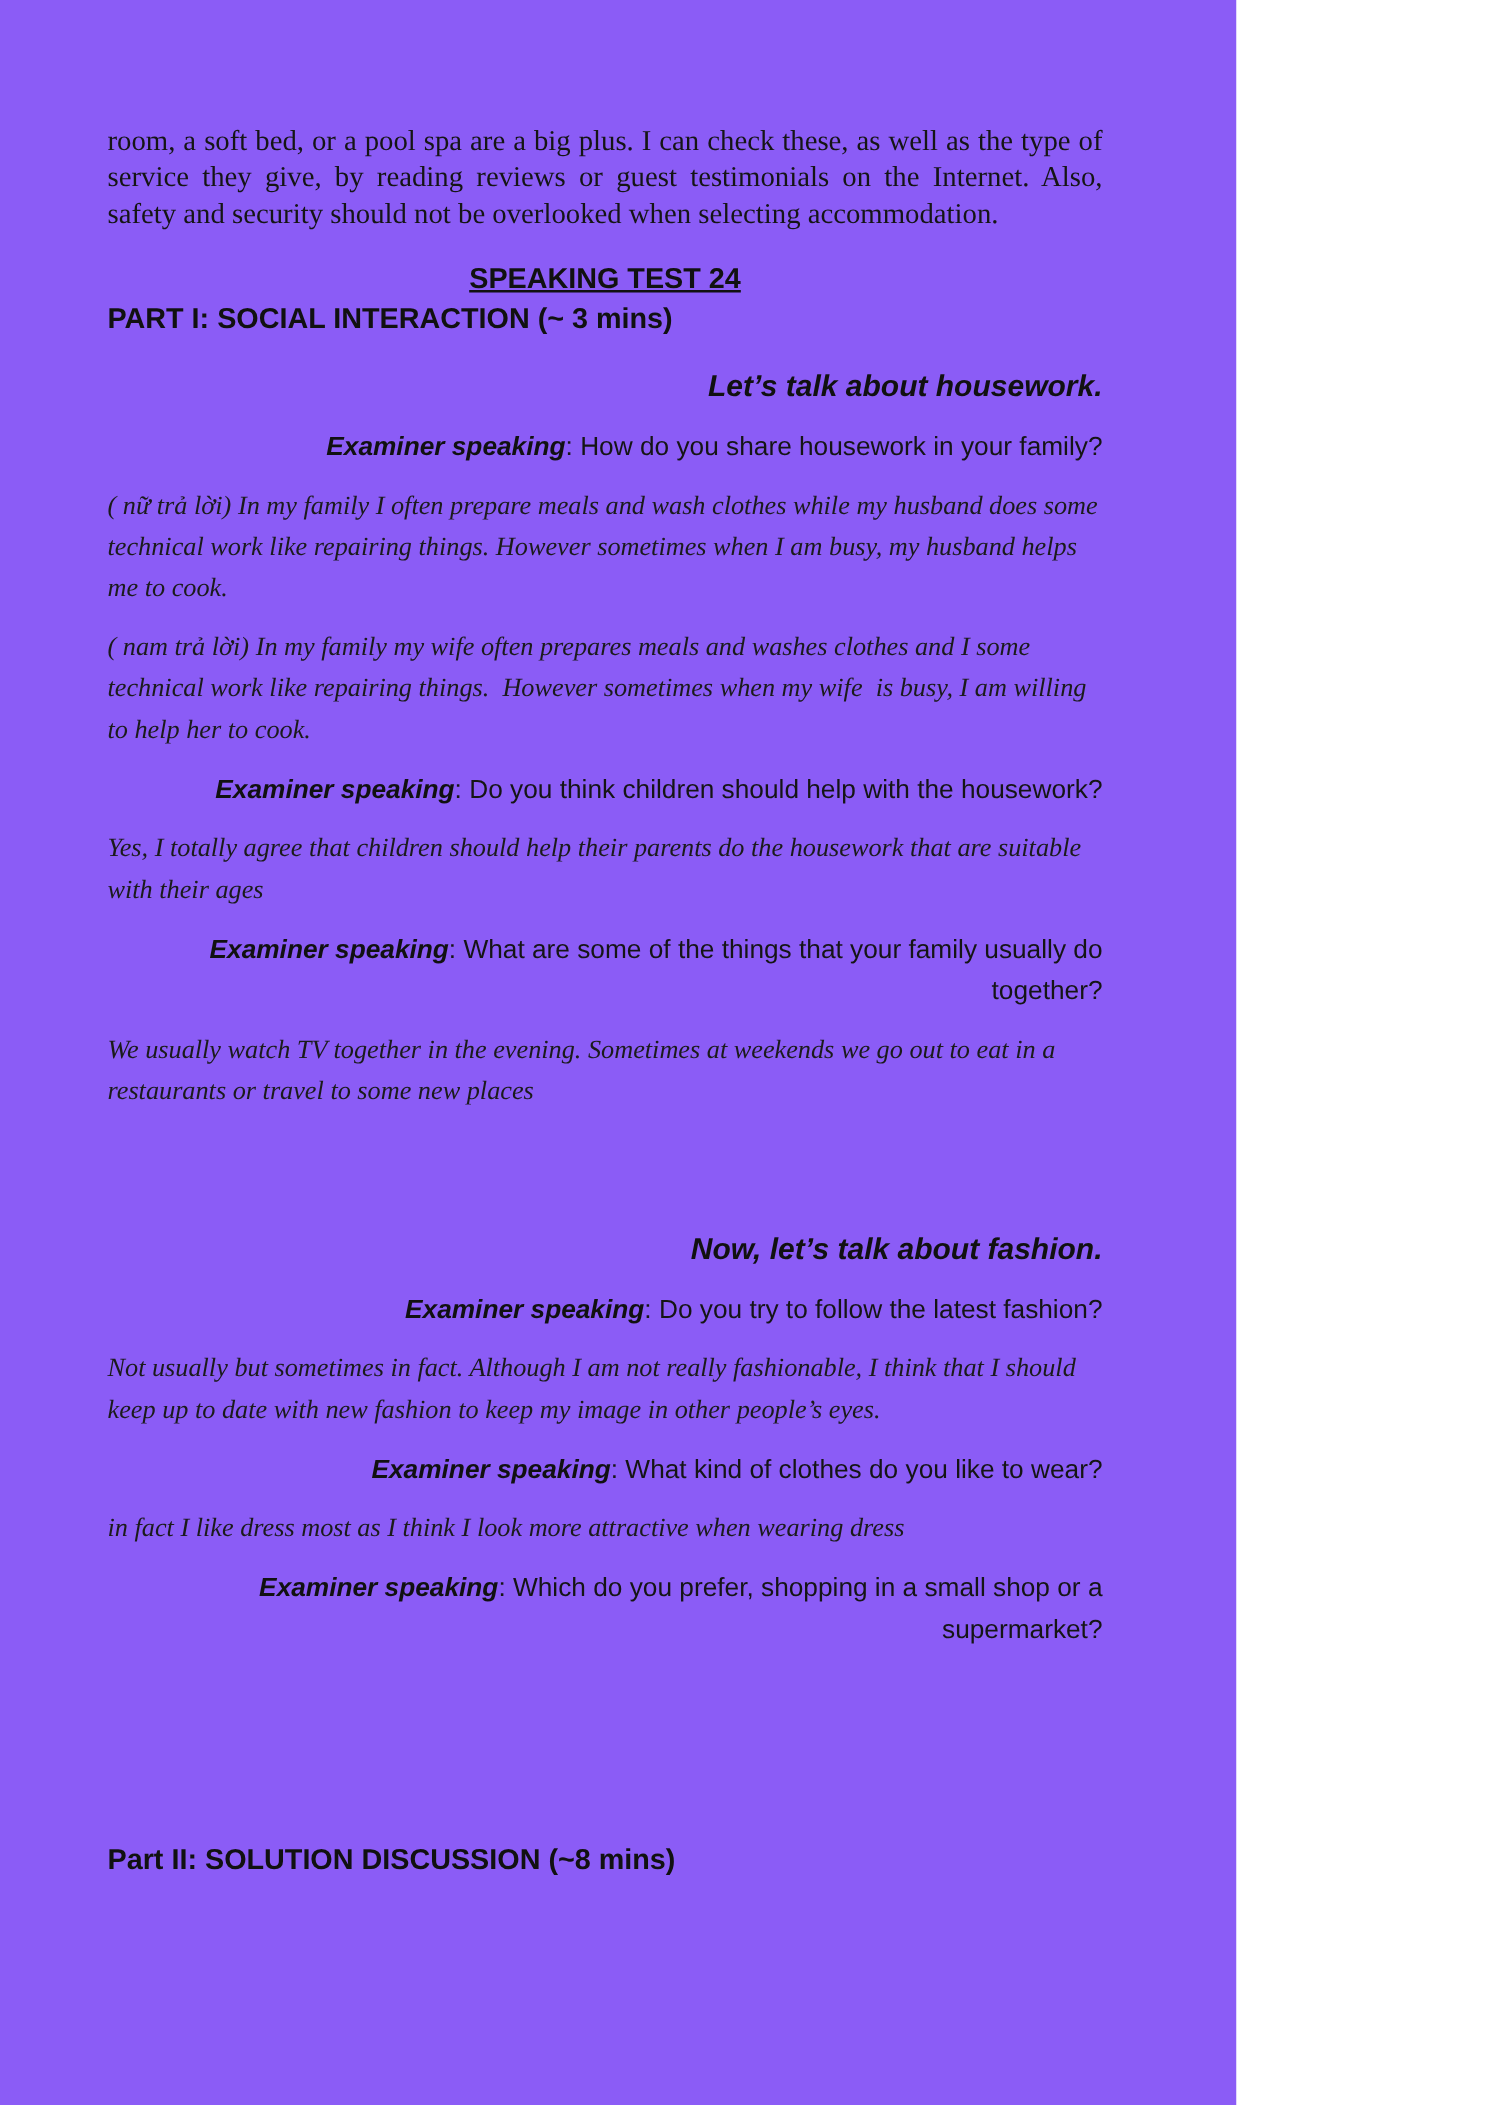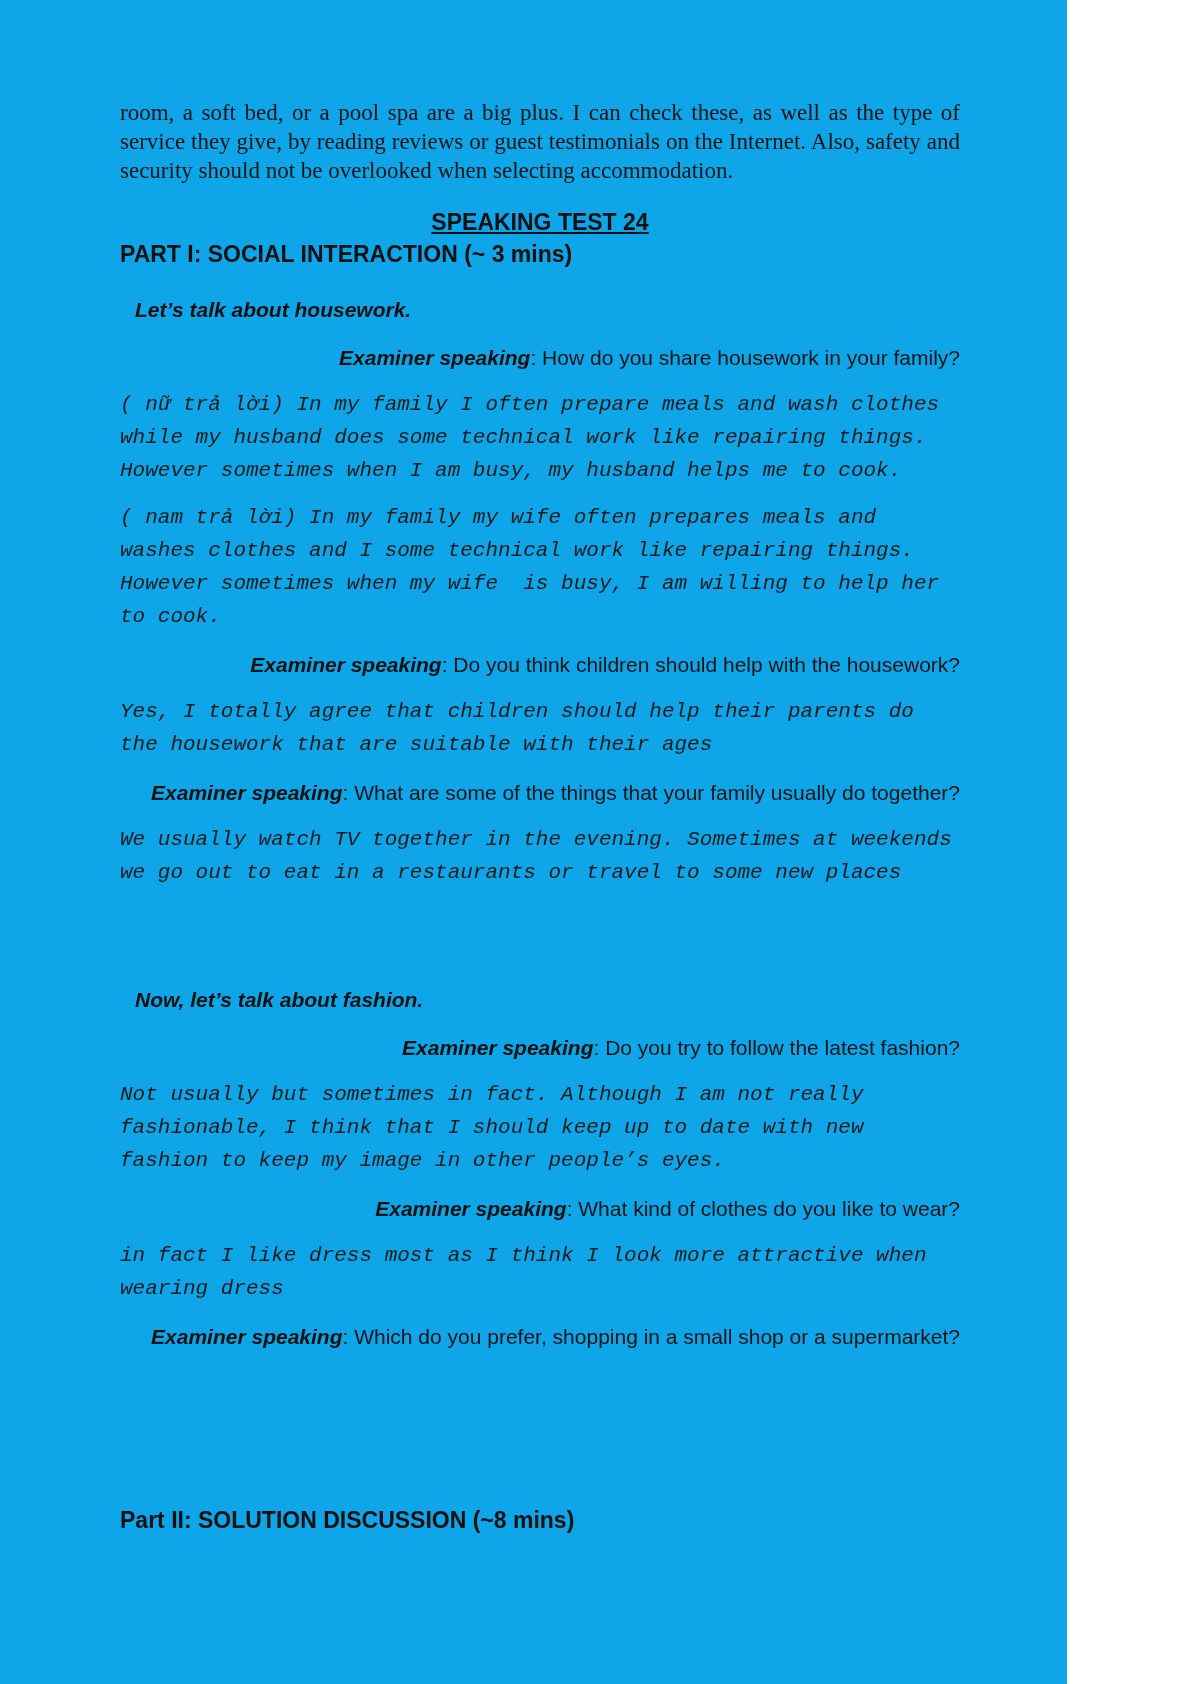--- a/index.html
+++ b/index.html
@@ -2,25 +2,25 @@
 <html><head>
 <meta charset="utf-8">
 <style>
   html, body {
     margin: 0;
     padding: 0;
     background: #ffffff;
   }
   .page {
     position: relative;
-    width: 1067px;
+    width: 989px;
     min-height: 1684px;
-    background: #0ea5e9;
+    background: #8b5cf6;
     box-sizing: border-box;
-    padding: 98px 107px 60px 120px;
+    padding: 98px 107px 60px 86px;
     color: #1a1a1a;
   }
   .intro {
     font-family: "Liberation Serif", "DejaVu Serif", serif;
     font-size: 23px;
     line-height: 29px;
     text-align: justify;
     color: #151515;
     margin: 0 0 22px 0;
   }
@@ -37,42 +37,43 @@
   .part-heading {
     font-family: "Liberation Sans", "DejaVu Sans", sans-serif;
     font-size: 23px;
     font-weight: bold;
     line-height: 30px;
     color: #111;
     margin: 2px 0 0 0;
   }
   .topic {
     font-family: "Liberation Sans", "DejaVu Sans", sans-serif;
-    font-size: 21px;
+    font-size: 24px;
     font-weight: bold;
     font-style: italic;
     line-height: 33px;
     color: #111;
-    margin: 24px 0 0 15px;
+    margin: 24px 0 0 4px;
+    text-align: right;
   }
   .qa {
     font-family: "Liberation Sans", "DejaVu Sans", sans-serif;
     font-size: 21px;
     line-height: 33px;
     color: #151515;
     margin: 15px 0 0 0;
     text-align: right;
   }
   .qa .q-label {
     font-weight: bold;
     font-style: italic;
     color: #111;
   }
   .answer {
-    font-family: Liberation Mono, monospace;
+    font-family: Liberation Serif, serif;
     font-size: 21px;
     font-style: italic;
     line-height: 33px;
     color: #1b1b1b;
     margin: 14px 0 0 0;
     white-space: pre-wrap;
   }
   .spacer-lg { height: 70px; }
   .spacer-xl { height: 150px; }
 </style>

